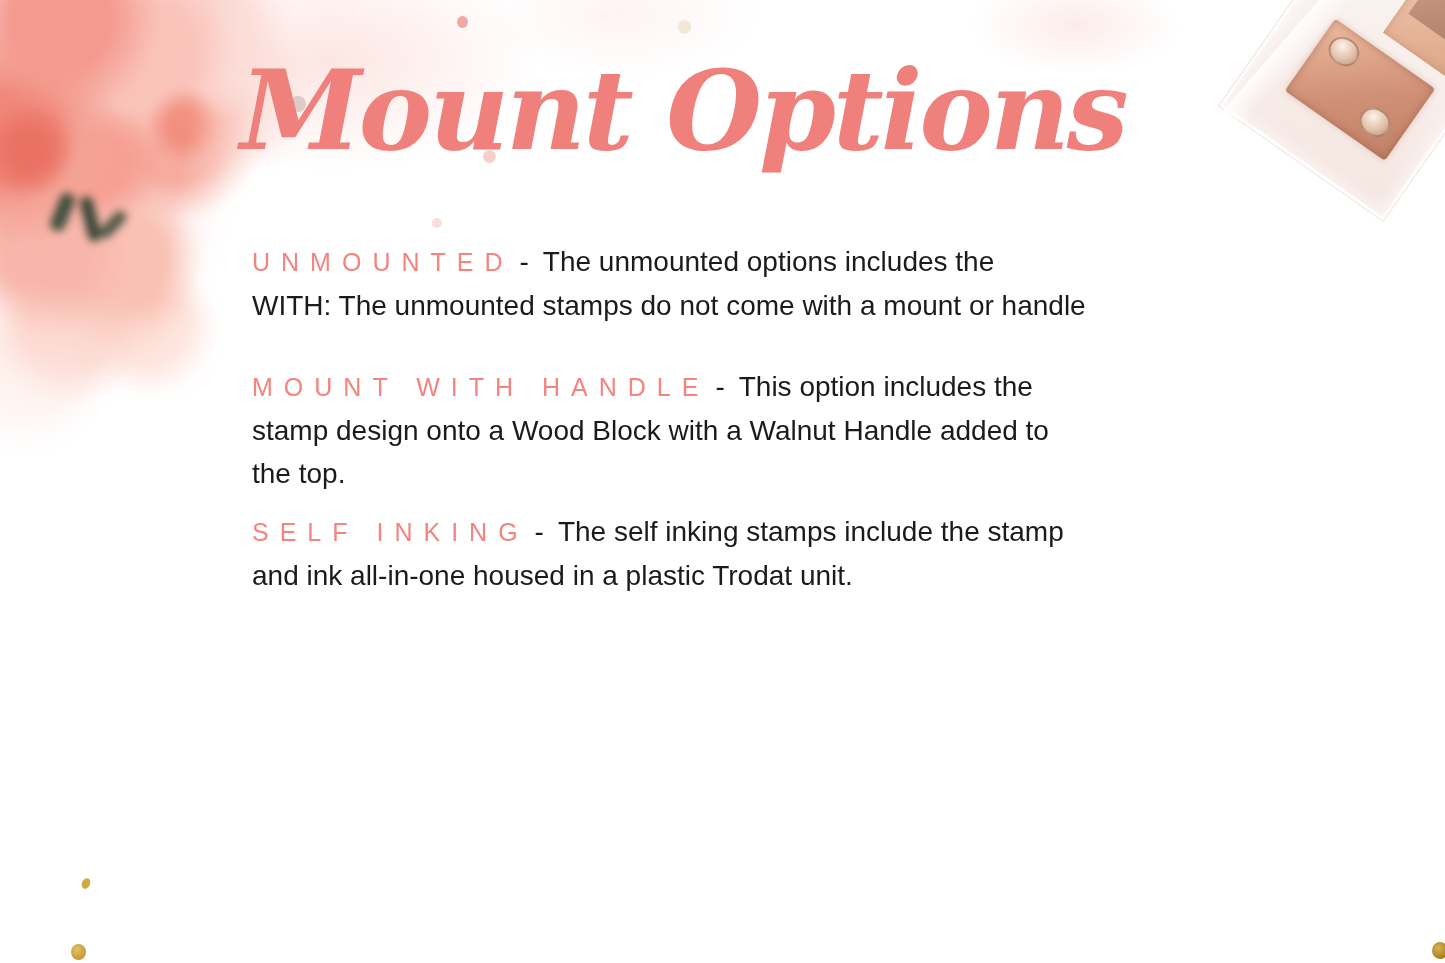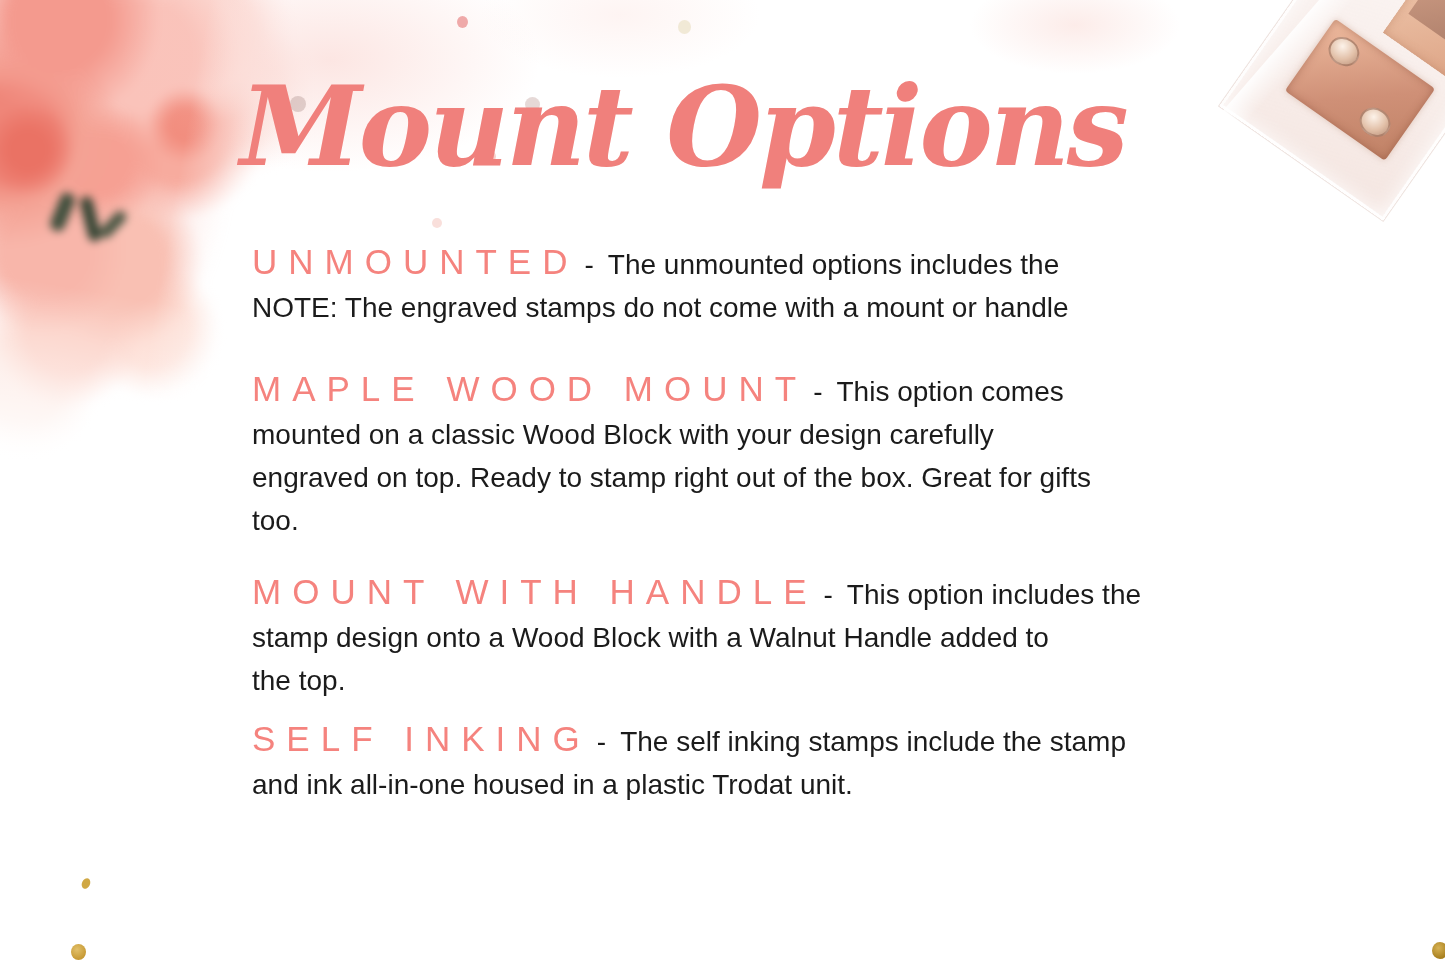--- a/index.html
+++ b/index.html
@@ -96,39 +96,39 @@
   .d4  { left: 483px;  top: 150px; width: 13px; height: 13px; background: #f2b5ae; opacity: .65; }
   .d5  { left: 457px;  top: 16px;  width: 11px; height: 12px; background: #e98f8f; opacity: .75; }
   .d6  { left: 678px;  top: 20px;  width: 13px; height: 14px; background: #efe7d2; opacity: .9; }
   .d7  { left: 432px;  top: 218px; width: 10px; height: 10px; background: #f5c9c3; opacity: .6; }
   .d8  { left: 82px;   top: 878px; width: 8px;  height: 11px; background: #d0a844; transform: rotate(25deg); }
   .d9  { left: 71px;   top: 944px; width: 15px; height: 16px; background: radial-gradient(circle at 40% 35%, #e2c06a, #c79a35 70%); }
   .d10 { left: 1432px; top: 942px; width: 16px; height: 17px; background: radial-gradient(circle at 40% 35%, #d7b254, #a8801f 70%); }
 
   
   .title {
-    position: absolute; left: 240px; top: 42px; width: 840px; height: 180px;
+    position: absolute; left: 240px; top: 26px; width: 840px; height: 180px;
     font-family: "DejaVu Serif", serif;
     font-style: italic; font-weight: bold;
     font-size: 110px; line-height: 170px;
     letter-spacing: -3px;
     color: #f0807c;
     text-align: right;
     white-space: nowrap;
   }
 
   
   .content {
     position: absolute; left: 252px; top: 240px; width: 990px;
     color: #1b1b1b;
     font-size: 28px; line-height: 43px;
   }
   .section { white-space: nowrap; }
   .section .heading {
-    font-size: 35px;
+    font-size: 25px;
     letter-spacing: 11px;
     color: #f5837e;
     font-weight: 400;
   }
   .section .dash { margin-left: 6px; margin-right: 14px; color: #1b1b1b; }
   .section .line { white-space: nowrap; }
   .sec1 { margin-bottom: 38px; }
   .sec2 { margin-bottom: 28px; }
   .sec3 { margin-bottom: 15px; }
   .sec4 { margin-bottom: 0; }
@@ -167,29 +167,23 @@
 <div class="dot d8"></div>
 <div class="dot d9"></div>
 <div class="dot d10"></div>
 
 <div class="title">Mount Options</div>
 
 <div class="content">
 
   <div class="section sec1">
     <span class="heading">UNMOUNTED</span><span class="dash">-</span><span class="firstline">The unmounted options includes the</span>
-    <div class="line">NOTE: The engraved stamps do not come with a mount or handle</div>
+    <div class="line">WITH: The unmounted stamps do not come with a mount or handle</div>
   </div>
 
-  <div class="section sec2">
-    <span class="heading">MAPLE WOOD MOUNT</span><span class="dash">-</span><span class="firstline">This option comes</span>
-    <div class="line">mounted on a classic Wood Block with your design carefully</div>
-    <div class="line">engraved on top. Ready to stamp right out of the box. Great for gifts</div>
-    <div class="line">too.</div>
-  </div>
 
   <div class="section sec3">
     <span class="heading">MOUNT WITH HANDLE</span><span class="dash">-</span><span class="firstline">This option includes the</span>
     <div class="line">stamp design onto a Wood Block with a Walnut Handle added to</div>
     <div class="line">the top.</div>
   </div>
 
   <div class="section sec4">
     <span class="heading">SELF INKING</span><span class="dash">-</span><span class="firstline">The self inking stamps include the stamp</span>
     <div class="line">and ink all-in-one housed in a plastic Trodat unit.</div>

